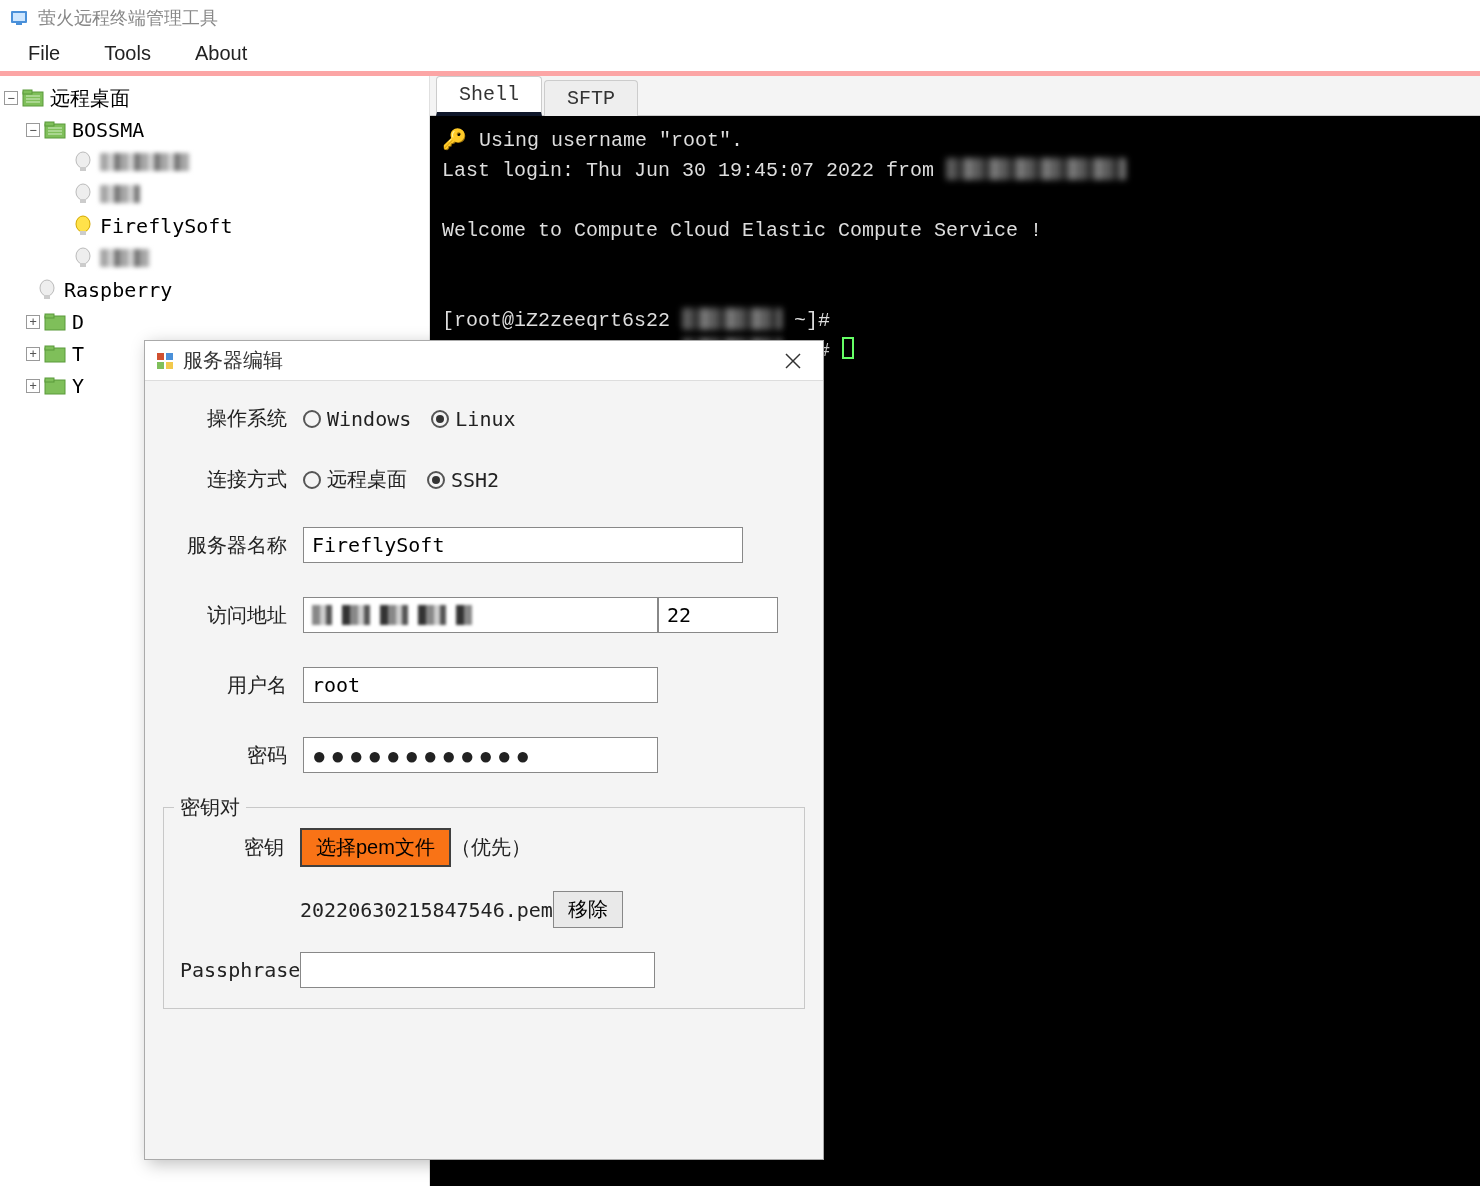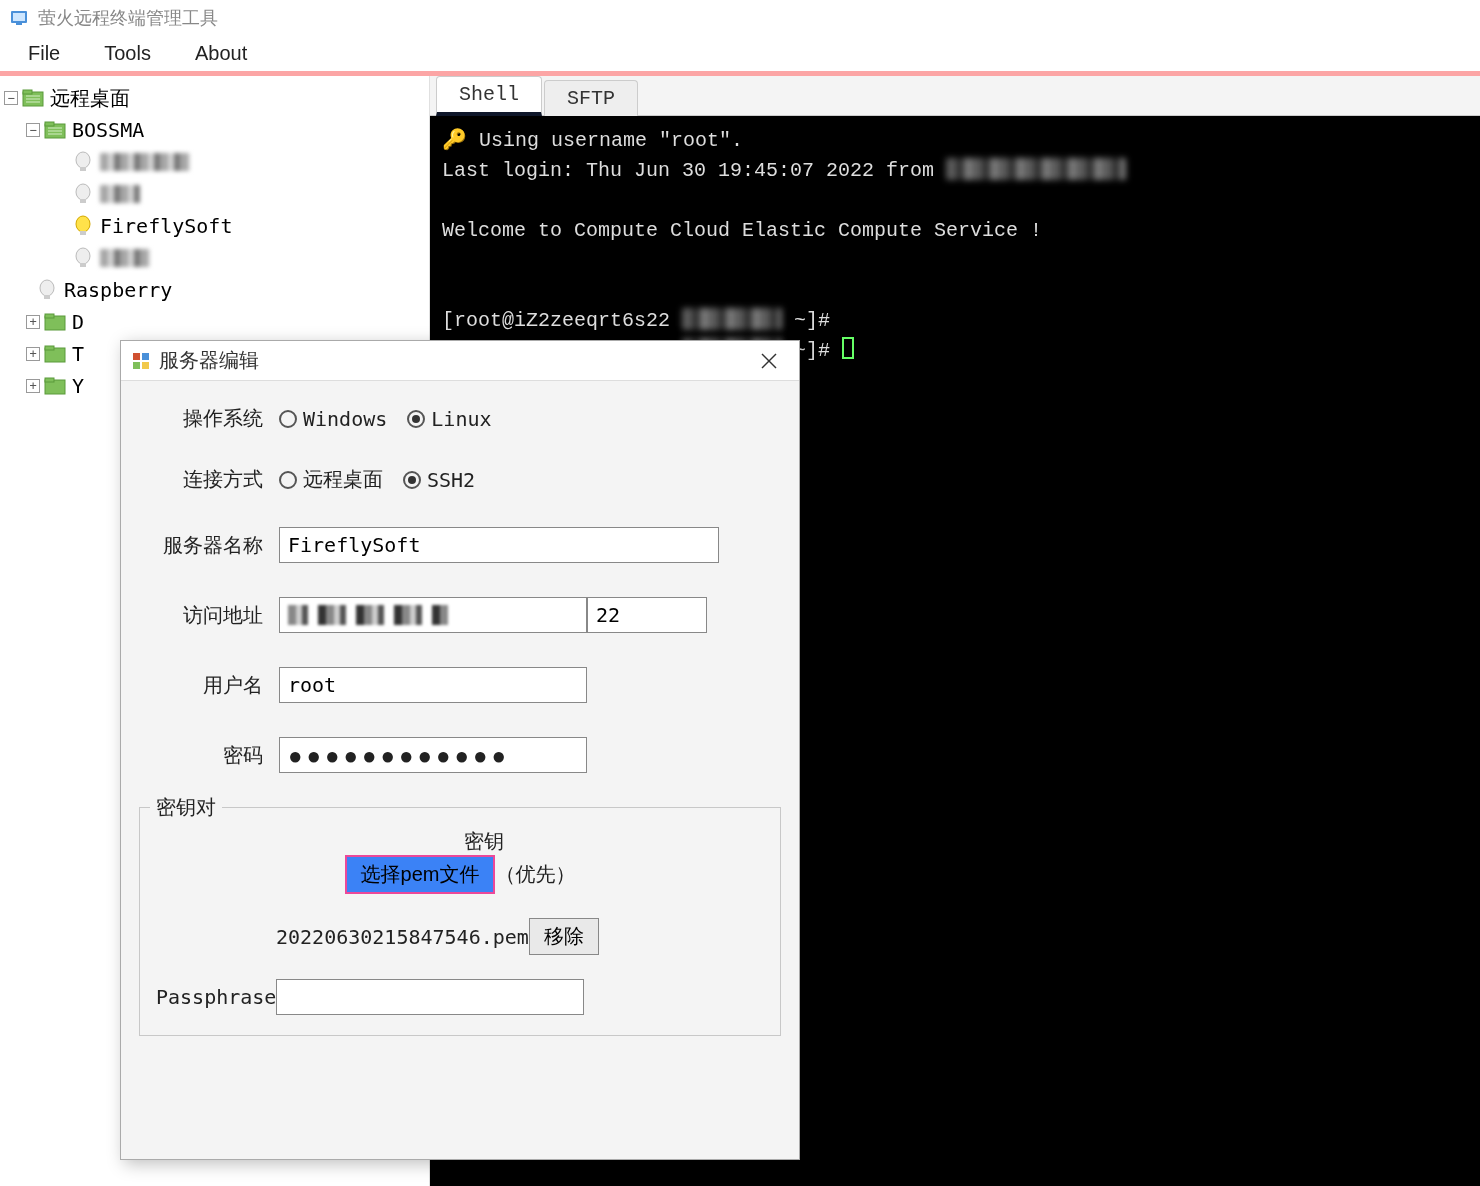--- a/index.html
+++ b/index.html
@@ -148,21 +148,21 @@
       display:inline-block;
       height: 22px;
       vertical-align: -4px;
       background: repeating-linear-gradient(90deg,#666,#666 10px,#333 10px,#333 18px,#888 18px,#888 26px);
       filter: blur(3px) brightness(0.9);
       border-radius:2px;
     }
     
     .dialog {
       position: absolute;
-      left: 120px;
+      left: 144px;
       top: 340px;
       width: 680px;
       height: 820px;
       background: #f4f4f4;
       border: 1px solid #aaa;
       box-shadow: 4px 4px 16px rgba(0,0,0,0.25);
       display:flex;
       flex-direction:column;
     }
     .dialog-titlebar {
@@ -213,38 +213,38 @@
     }
     .txt {
       border:1px solid #888;
       background:#fff;
       height:36px;
       padding: 4px 8px;
       font-family: "Consolas","SimSun",monospace;
       font-size: 20px;
     }
     .txt-wide{ width: 440px; }
-    .txt-med{ width: 308px; }
+    .txt-med{ width: 355px; }
     .txt-port{ width: 120px; }
     .fieldset {
       border:1px solid #c8c8c8;
       padding: 20px 16px 16px 16px;
       position:relative;
     }
     .fieldset-legend {
       position:absolute; top:-14px; left:10px;
       background:#f4f4f4; padding:0 6px;
     }
     .btn {
       border:1px solid #888; background:#e9e9e9;
       padding: 4px 14px; font-size:20px; font-family:inherit;
     }
     .btn-primary {
-      border:2px solid #ec4899;
-      background:#3b82f6;
+      border:2px solid #404040;
+      background:#f97316;
     }
     .pw-dots { letter-spacing: 4px; font-family: Arial; font-size: 24px; }
     .addr-blur {
       display:inline-block; height:20px;
       background: repeating-linear-gradient(90deg,#888,#888 8px,#ccc 8px,#ccc 14px,#555 14px,#555 20px,#fff 20px,#fff 30px,#333 30px,#333 38px);
       filter: blur(1.5px);
     }
   </style>
 </head>
 <body>
@@ -465,21 +465,21 @@
     <div class="form-row">
       <div class="form-label">密码</div>
       <div class="form-ctrl">
         <div class="txt txt-med pw-dots"><span>●●●●●●●●●●●●</span></div>
       </div>
     </div>
 
     <div class="fieldset">
       <div class="fieldset-legend">密钥对</div>
 
-      <div class="form-row" style="margin-bottom:24px;flex-direction:column;">
+      <div class="form-row" style="margin-bottom:24px;">
         <div class="form-label" style="width:120px;">密钥</div>
         <div class="form-ctrl">
           <button class="btn btn-primary">选择pem文件</button>
           <span>（优先）</span>
         </div>
       </div>
 
       <div class="form-row" style="margin-bottom:24px;">
         <div class="form-label" style="width:120px;"></div>
         <div class="form-ctrl">

